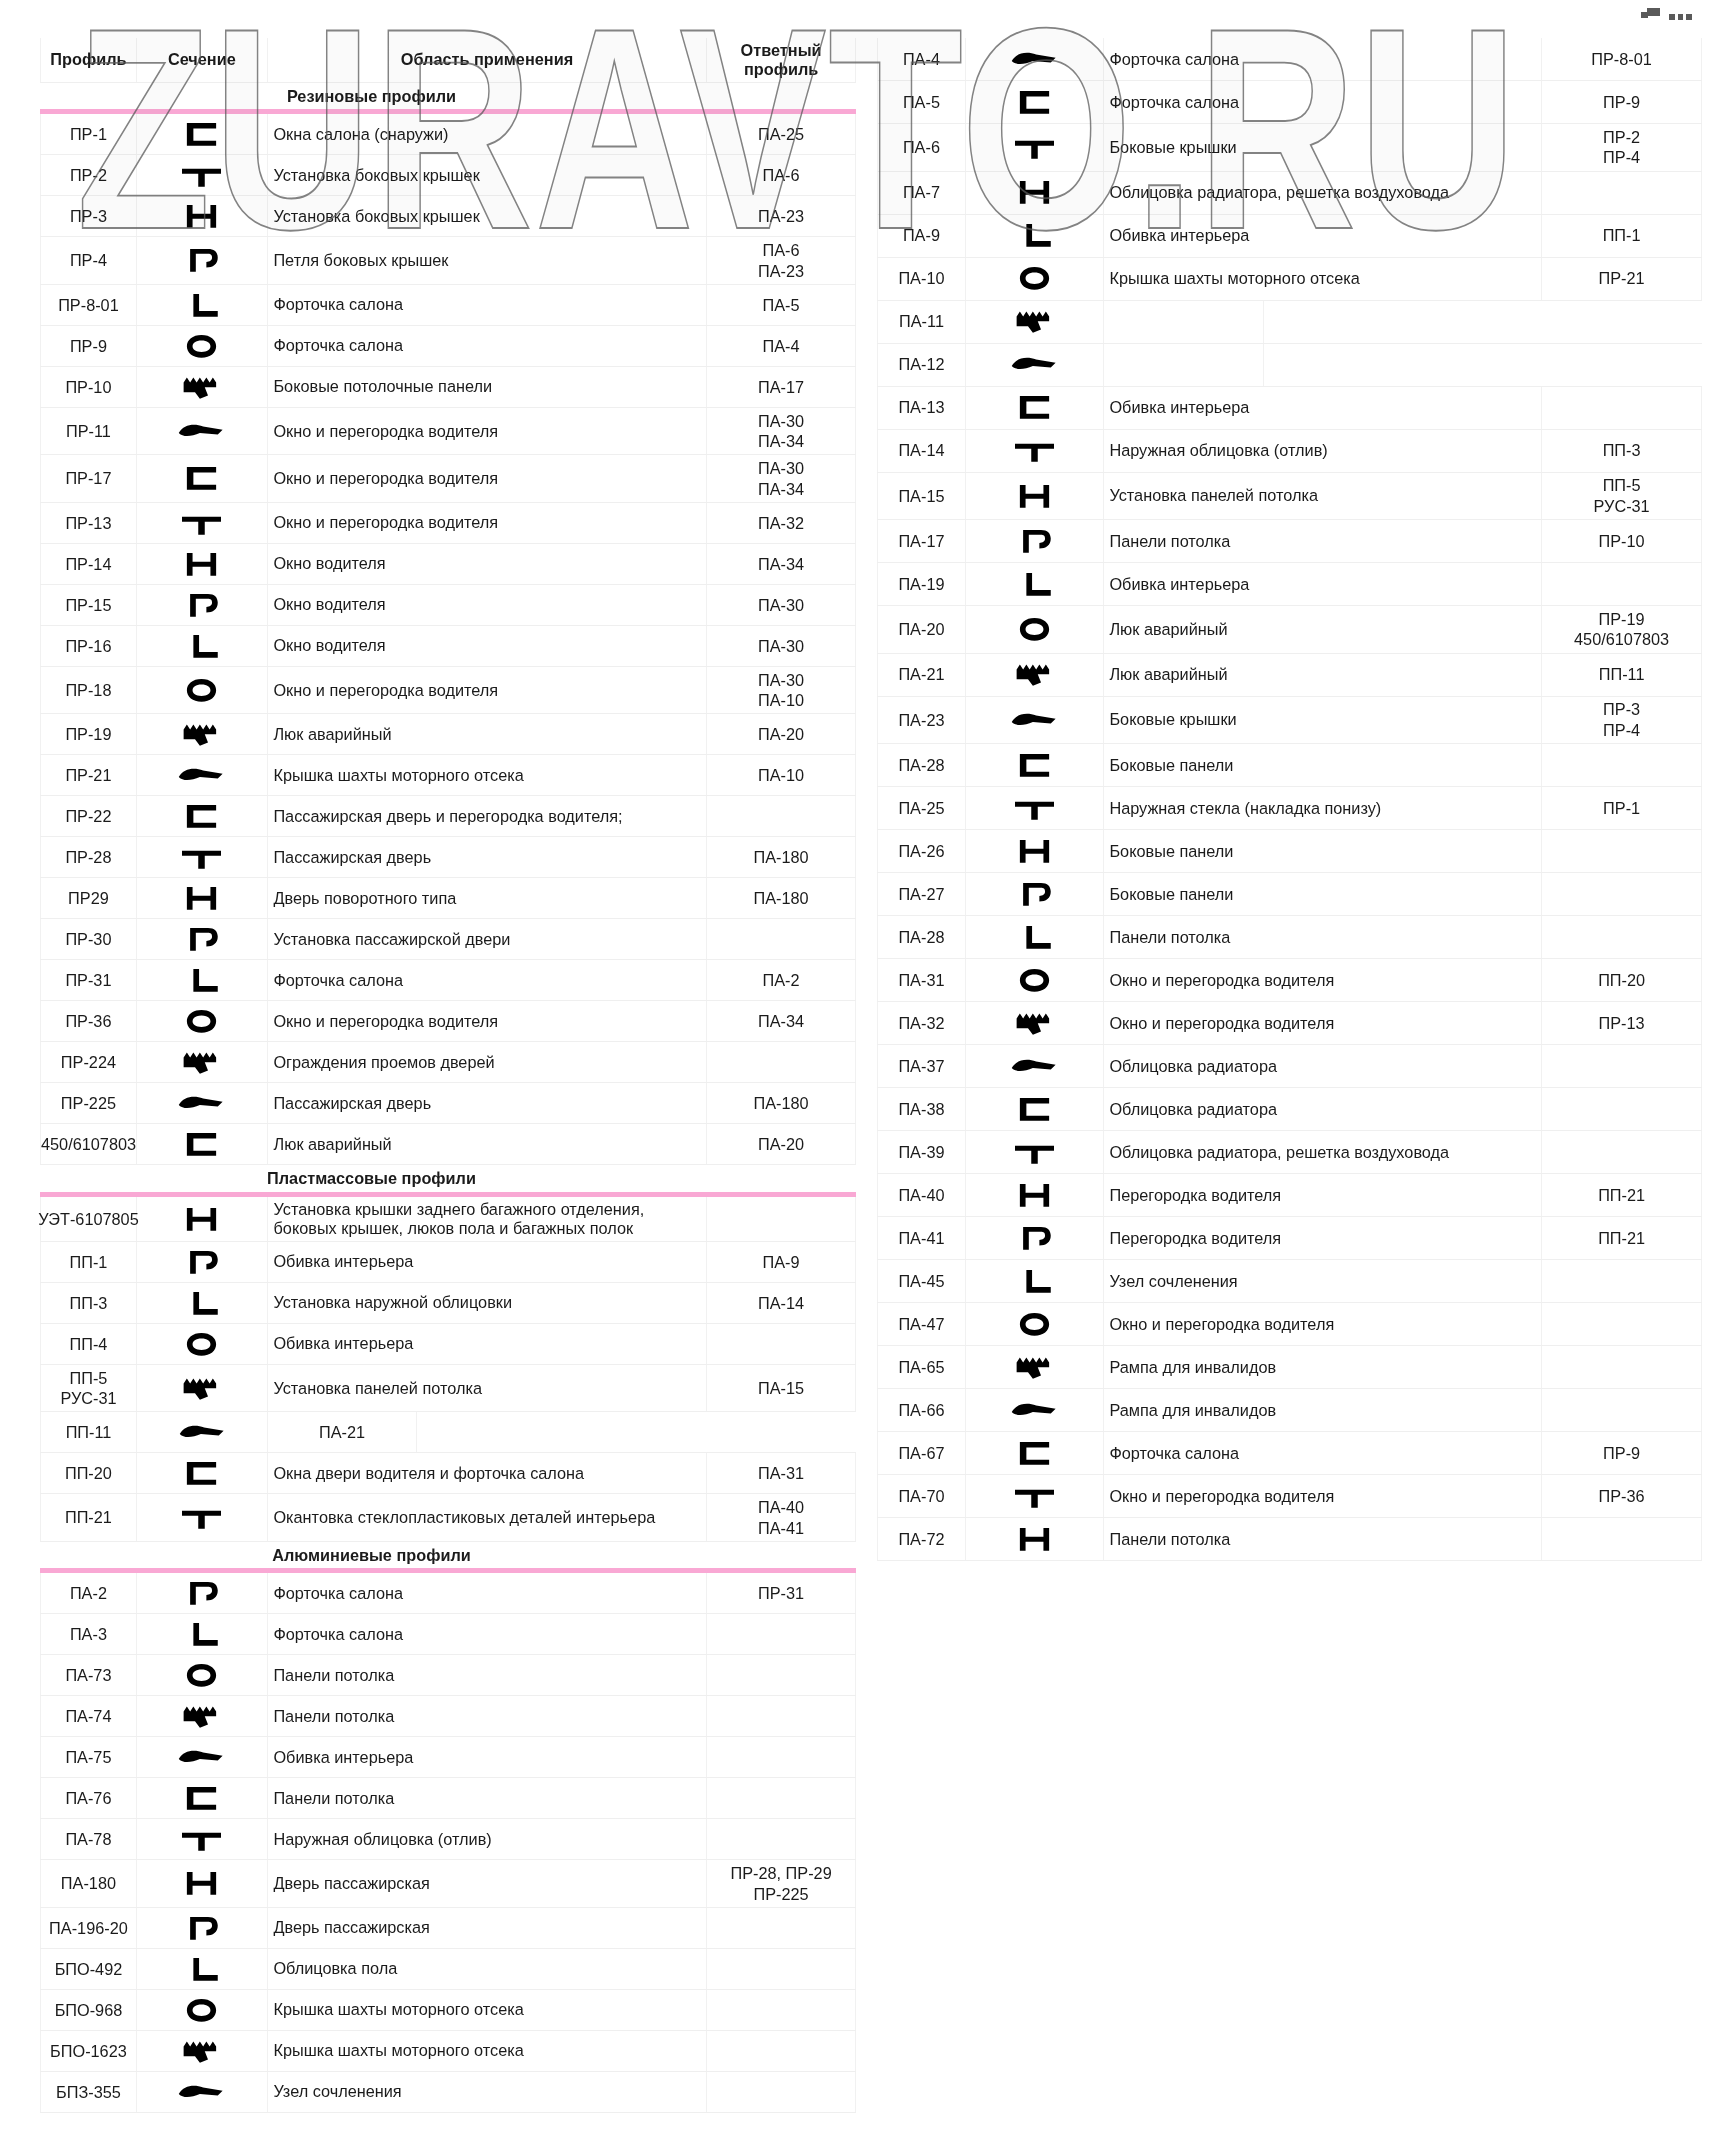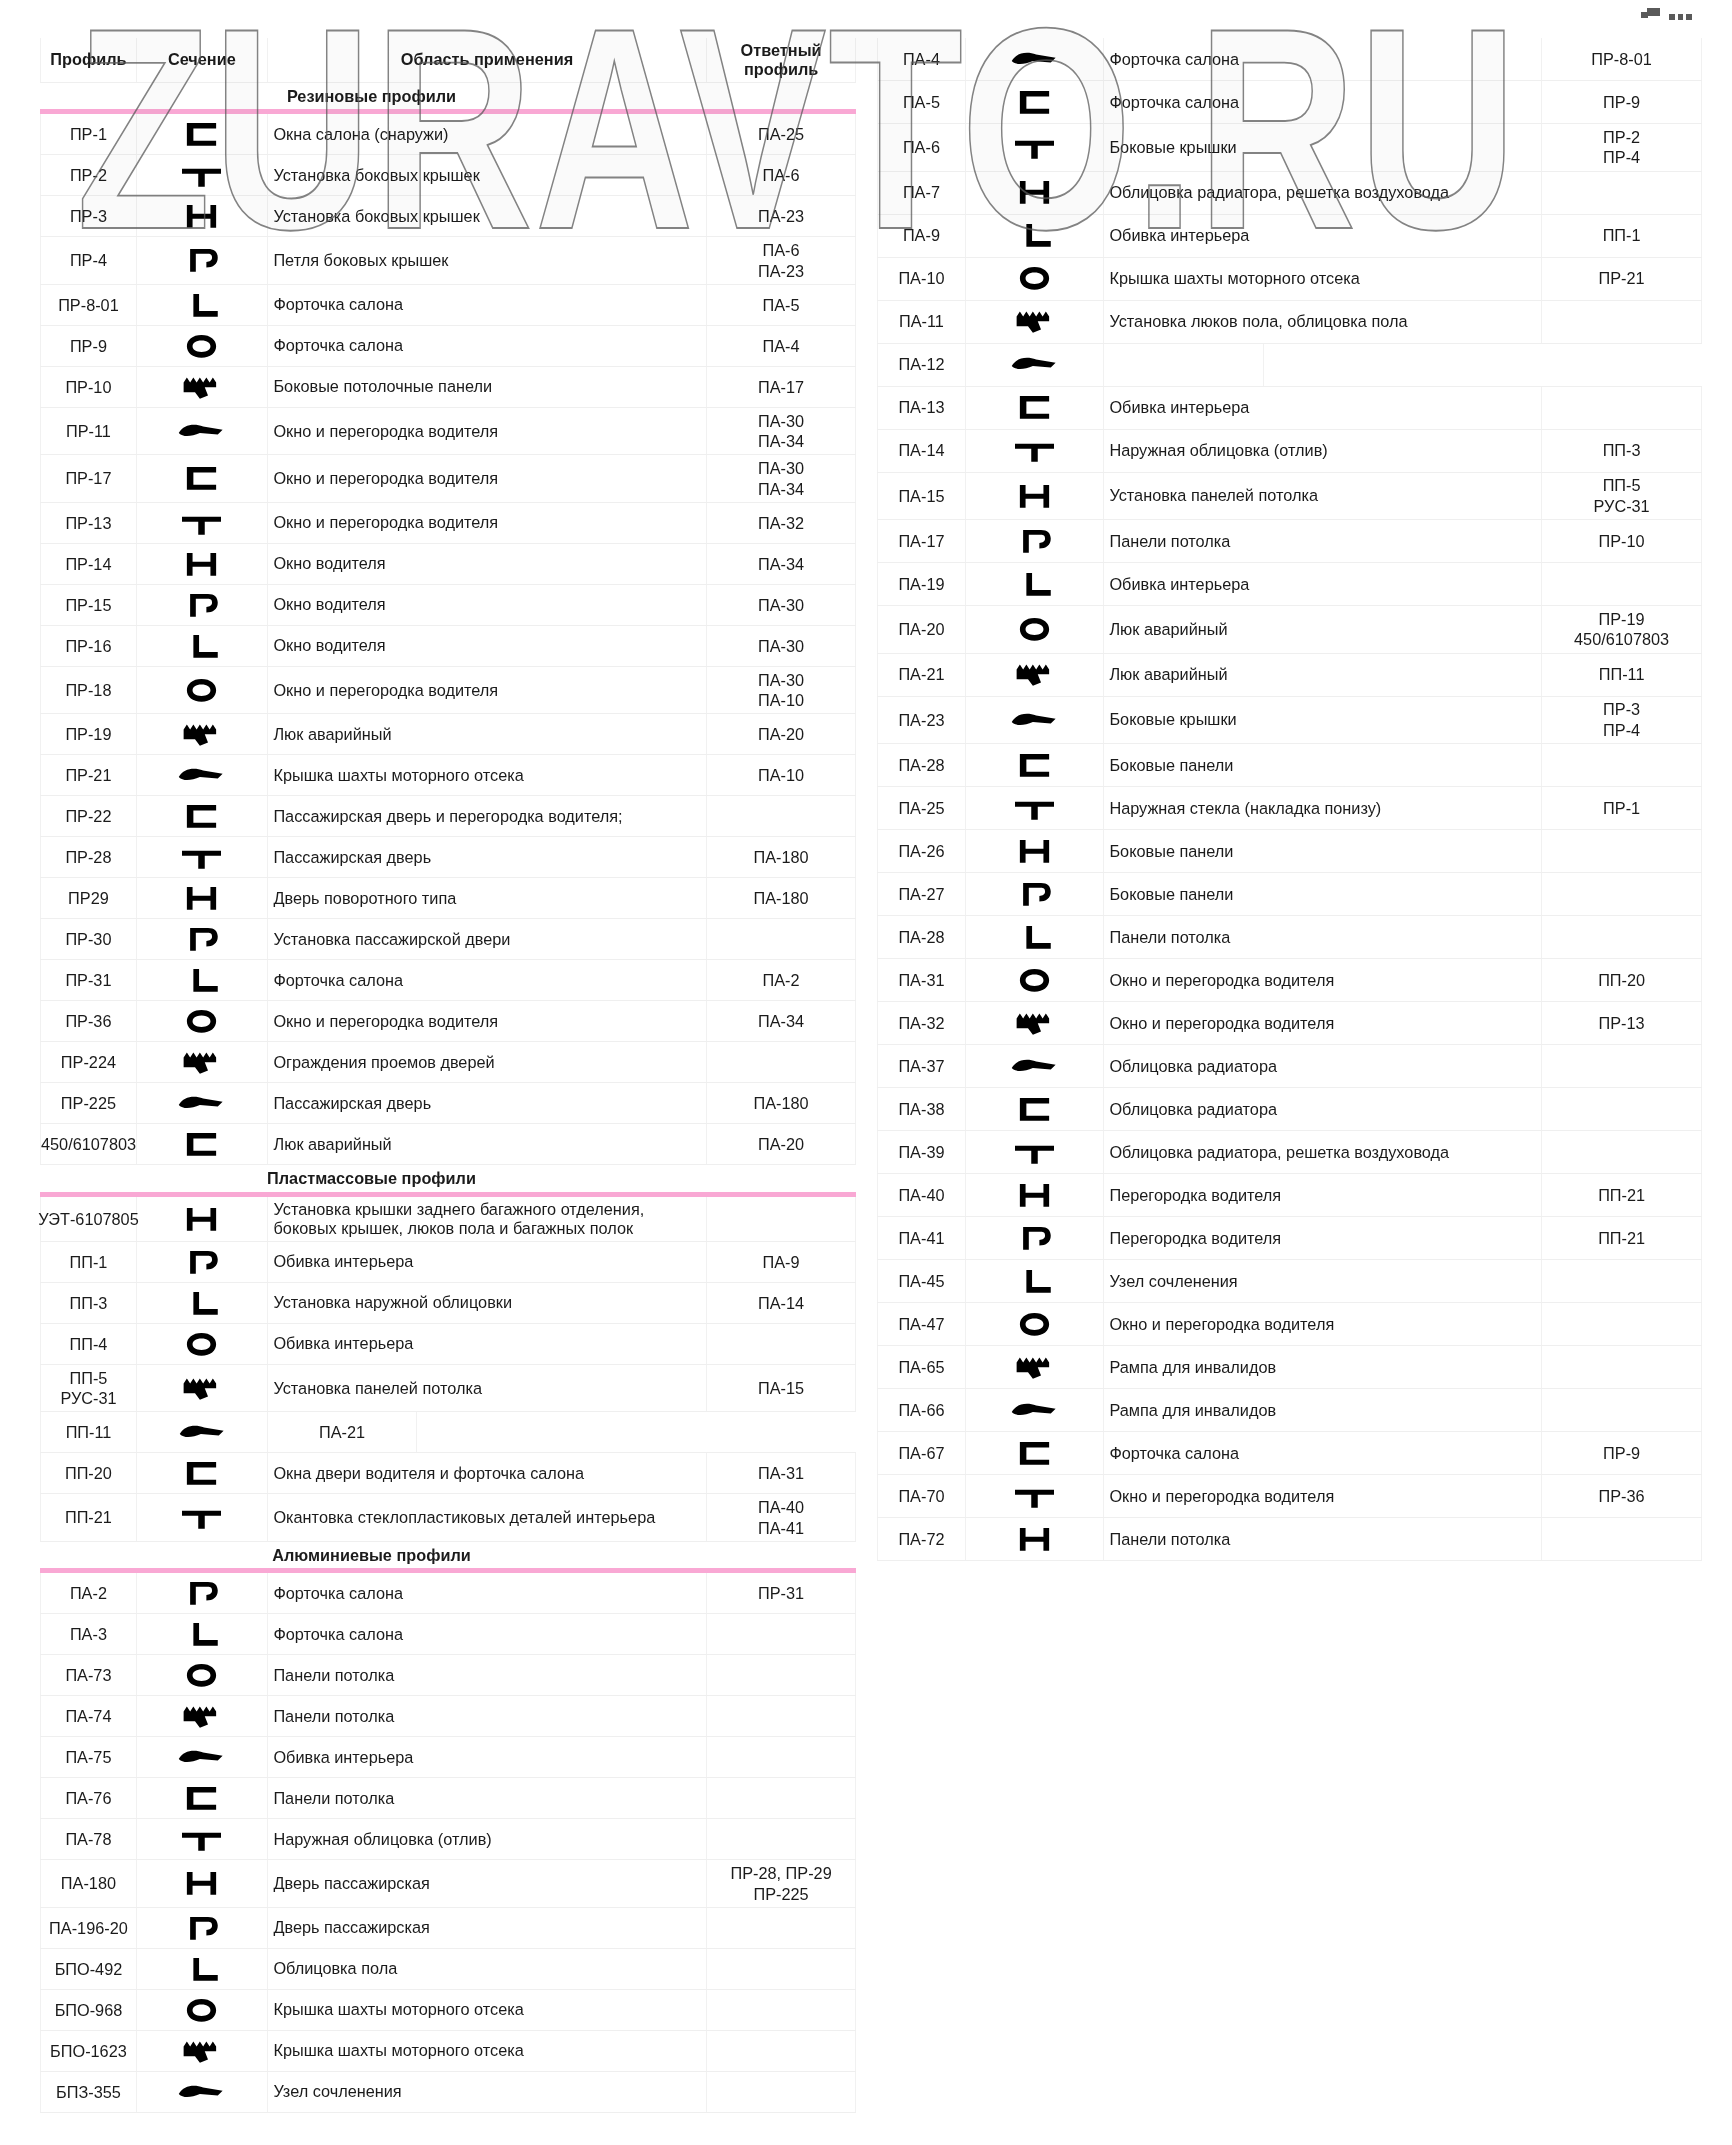--- a/index.html
+++ b/index.html
@@ -784,21 +784,20 @@
       </div>
       <div class="row">
         <div class="cell c-profile">
           <div class="mline">ПА-11</div>
         </div>
         <div class="cell c-section">
           <svg viewBox="0 0 64 40" width="55" height="32.5" class="glyph">
             <path d="M10 14 L14 8 L18 14 L22 8 L26 14 L30 8 L34 14 L38 8 L42 14 L46 8 L50 14 V20 H36 L40 30 L30 34 L24 26 H10 Z" fill-rule="evenodd"></path>
           </svg>
         </div>
-        <div class="cell c-app">Установка люков пола, облицовка пола</div>
         <div class="cell c-mating"></div>
       </div>
       <div class="row">
         <div class="cell c-profile">
           <div class="mline">ПА-12</div>
         </div>
         <div class="cell c-section">
           <svg viewBox="0 0 64 40" width="55" height="32.5" class="glyph">
             <path d="M4 22 C10 12 22 10 34 14 L58 18 L52 24 L30 22 C20 26 10 28 4 22 Z" fill-rule="evenodd"></path>
           </svg>

